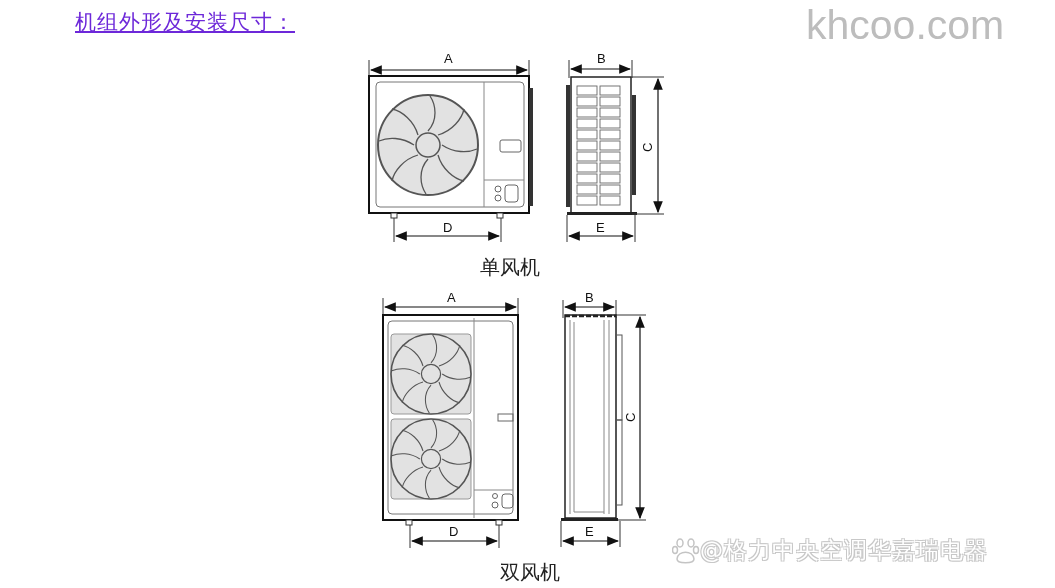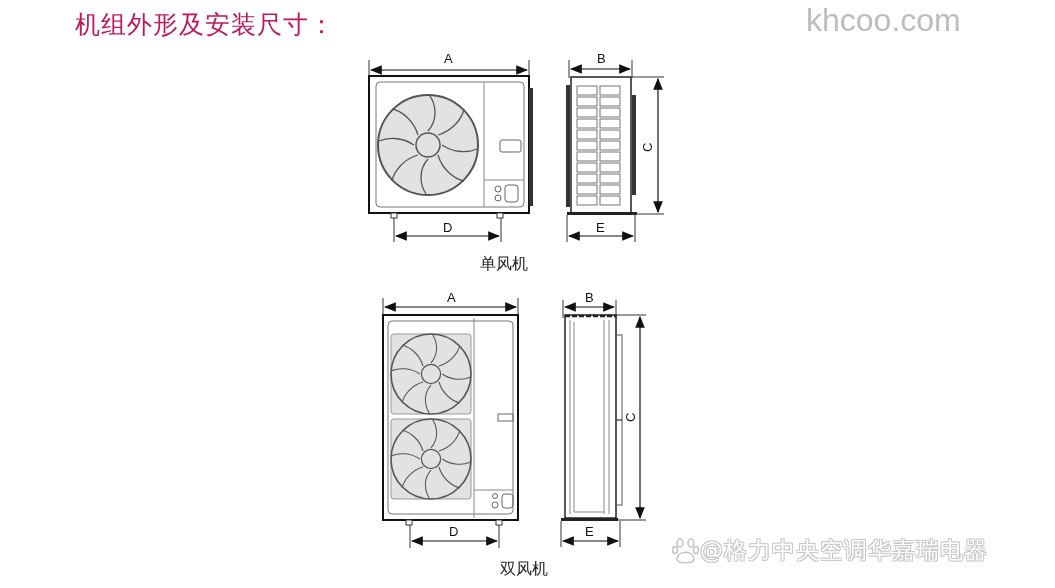--- a/index.html
+++ b/index.html
@@ -1,19 +1,19 @@
 <!DOCTYPE html>
 <html><head>
 <meta charset="utf-8">
 <style>
   html, body { margin:0; padding:0; background:#ffffff; }
   body { width:1055px; height:588px; position:relative; overflow:hidden; font-family:"DejaVu Serif", serif; }
-  .heading { position:absolute; left:75px; top:8px; font-size:25px; color:#be185d; font-family:"DejaVu Serif", serif; letter-spacing:1px; }
-  .watermark-top { position:absolute; left:806px; top:2px; font-size:32px; color:#bdbdbd; font-family:"Liberation Sans", sans-serif; }
-  .caption { position:absolute; font-size:16px; color:#222; font-family:"DejaVu Serif", serif; }
+  .heading { position:absolute; left:75px; top:8px; font-size:21px; color:#6d28d9; font-family:"DejaVu Serif", serif; letter-spacing:1px;text-decoration:underline; }
+  .watermark-top { position:absolute; left:806px; top:2px; font-size:41px; color:#bdbdbd; font-family:"Liberation Sans", sans-serif; }
+  .caption { position:absolute; font-size:20px; color:#222; font-family:"DejaVu Serif", serif; }
   .wm-bottom { position:absolute; left:672px; top:535px; font-size:23px; color:#fff; font-family:"DejaVu Sans", sans-serif;
      text-shadow: -1px -1px 0 #c8c8c8, 1px -1px 0 #c8c8c8, -1px 1px 0 #c8c8c8, 1px 1px 0 #c8c8c8; letter-spacing:1px; }
   svg { position:absolute; left:0; top:0; }
   .dimlabel { font-family:"Liberation Sans", sans-serif; font-size:13px; fill:#111; }
 </style>
 </head>
 <body>
 
 <div class="heading">机组外形及安装尺寸：</div>
 <div class="watermark-top">khcoo.com</div>

